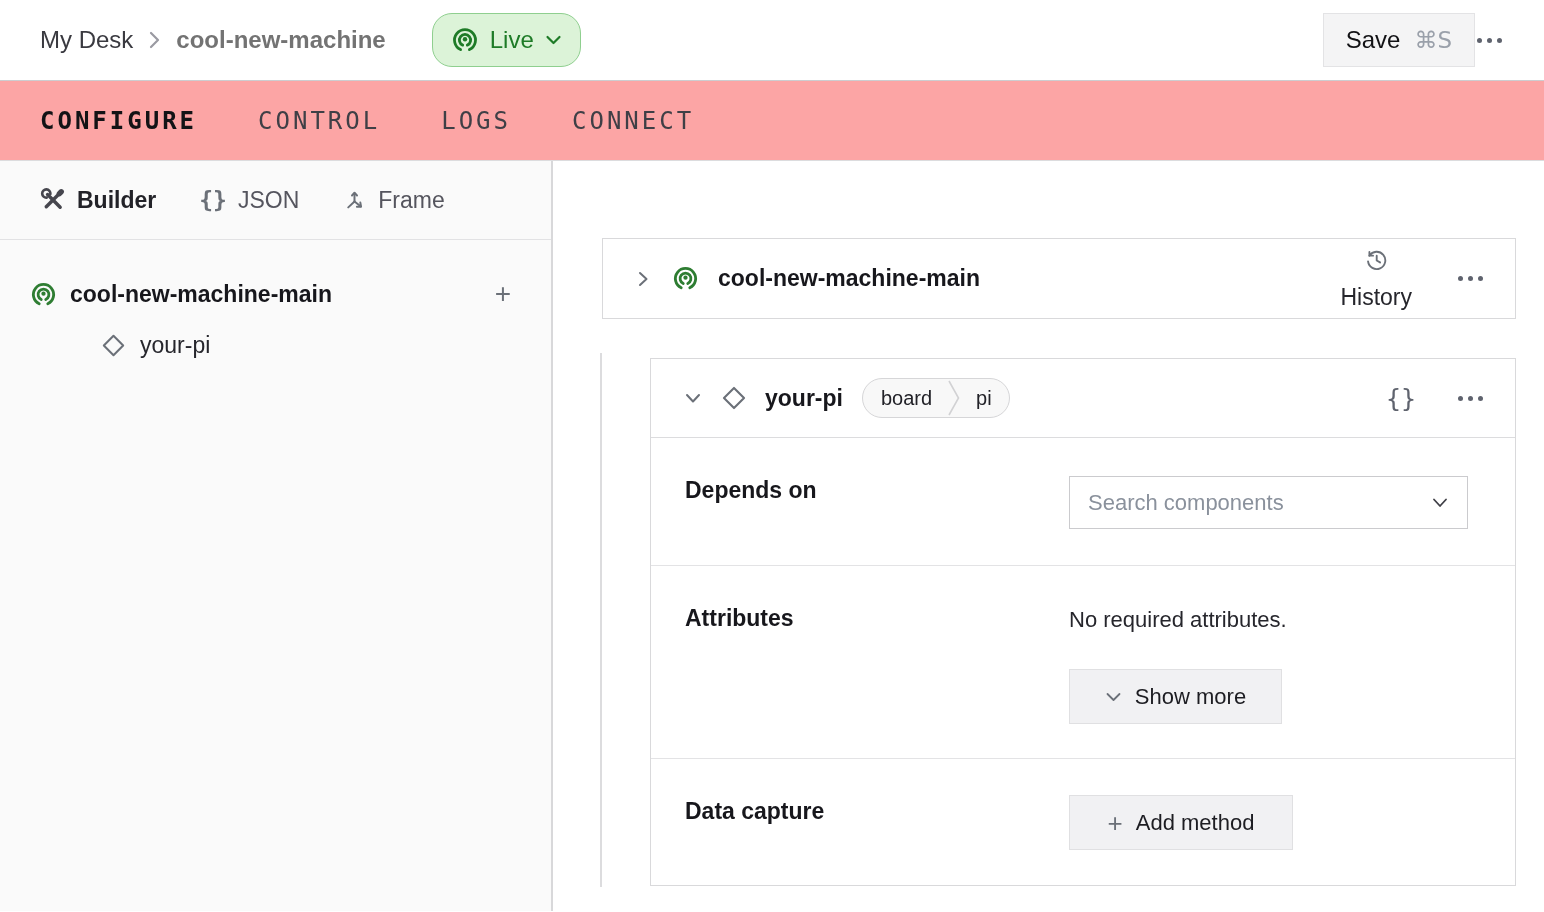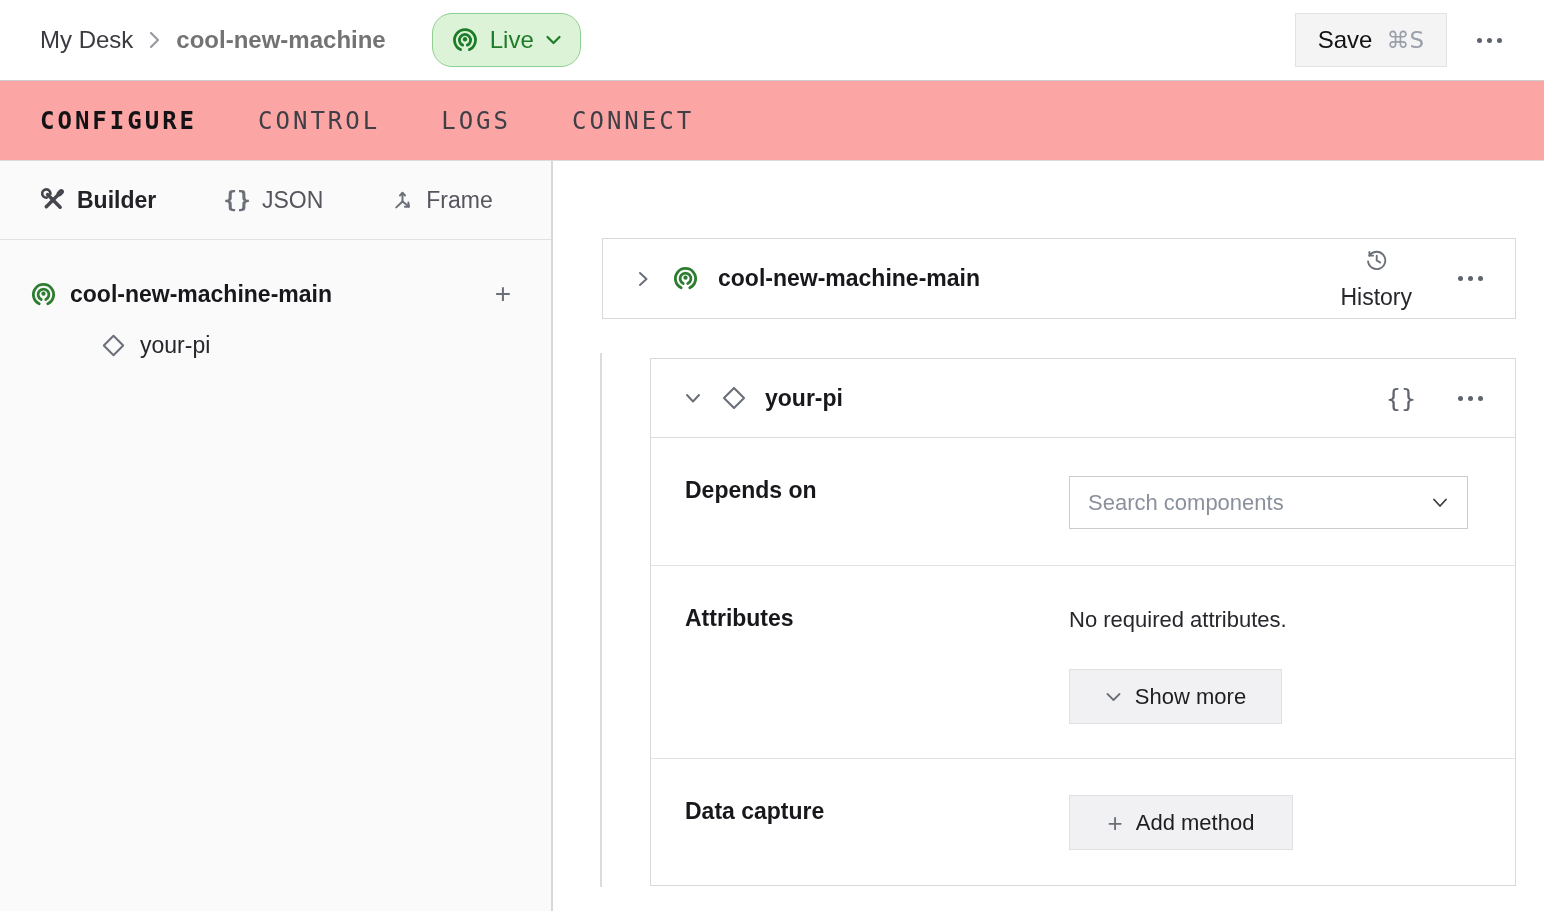--- a/index.html
+++ b/index.html
@@ -18,21 +18,21 @@
   }
   .breadcrumb { display:flex; align-items:center; gap:15px; font-size:24px; }
   .bc-parent { color:#3a3a40; }
   .bc-title  { font-weight:bold; color:#737373; }
   .live-badge {
     margin-left:46px; height:54px; padding:0 18px;
     display:flex; align-items:center; gap:11px;
     background:#dcf3d8; border:1px solid #8fcf8f; border-radius:20px;
     color:#1e7b27; font-size:24px; cursor:pointer;
   }
-  .header-right { margin-left:auto; display:flex; align-items:center; gap:28px; }
+  .header-right { margin-left:auto; display:flex; align-items:center; }
   .save-btn {
     height:54px; padding:0 22px; display:flex; align-items:center; gap:14px;
     background:#f4f4f5; border:1px solid #e3e3e5; font-size:24px; color:#121215;
     font-family:"Liberation Sans", sans-serif; cursor:pointer;
   }
   .save-shortcut { color:#9aa0aa; font-family:"DejaVu Sans", sans-serif; font-size:23px; }
   .dots { display:flex; gap:5px; align-items:center; background:none; border:none; padding:6px 2px; cursor:pointer; }
   .dots i { width:5px; height:5px; border-radius:50%; background:#5f636e; display:block; }
 
   
@@ -46,21 +46,21 @@
   .tab.active { font-weight:bold; color:#131316; }
 
   
   .content { display:flex; height:750px; }
   .sidebar {
     width:553px; flex:none; background:#fafafa;
     border-right:2px solid #d8d8da;
   }
   .sidebar-toolbar {
     height:79px; border-bottom:1px solid #e2e2e4;
-    display:flex; align-items:center; padding:0 40px; gap:67px;
+    display:flex; align-items:center; padding:0 40px; gap:43px;
   }
   .mode { display:flex; align-items:center; gap:11px; font-size:23px; color:#55555e; cursor:pointer; }
   .mode.active { font-weight:bold; color:#222228; }
   .braces { font-family:"DejaVu Sans Mono", monospace; color:#6b7078; font-weight:600; font-size:23px; }
 
   .tree { padding:28px 34px 0 30px; }
   .tree-row { display:flex; align-items:center; gap:13px; font-size:23px; cursor:pointer; }
   .tree-row.machine { font-weight:bold; color:#17171c; height:52px; }
   .tree-plus { margin-left:auto; color:#6b7078; font-size:28px; font-weight:400; background:none; border:none; cursor:pointer; line-height:1; }
   .tree-row.component { margin-left:70px; height:50px; color:#26262c; }
@@ -278,20 +278,29 @@
           <svg width="20" height="20" viewBox="0 0 20 20" fill="none" stroke="#6b7078" stroke-width="2" stroke-linecap="round" stroke-linejoin="round">
               <path d="M4 7 L10 13.5 L16 7"></path>
             </svg>
         </span>
         <span>
           <svg width="28" height="28" viewBox="0 0 24 24" fill="none" stroke="#6b7078" stroke-width="1.8" stroke-linejoin="round">
               <path d="M12 3.4 L20.6 12 L12 20.6 L3.4 12 Z"></path>
             </svg>
         </span>
         <span class="comp-title">your-pi</span>
+        <span class="tag-pill">
+          <span class="tag">board</span>
+          <span>
+            <svg width="14" height="38" viewBox="0 0 14 38" fill="none" stroke="#d2d2d4" stroke-width="1.6">
+                <path d="M2 2 L11.5 19 L2 36"></path>
+              </svg>
+          </span>
+          <span class="tag">pi</span>
+        </span>
         <span class="comp-right">
           <button class="braces-lg">{}</button>
           <button class="dots">
               <i></i>
               <i></i>
               <i></i>
             </button>
         </span>
       </div>
 

